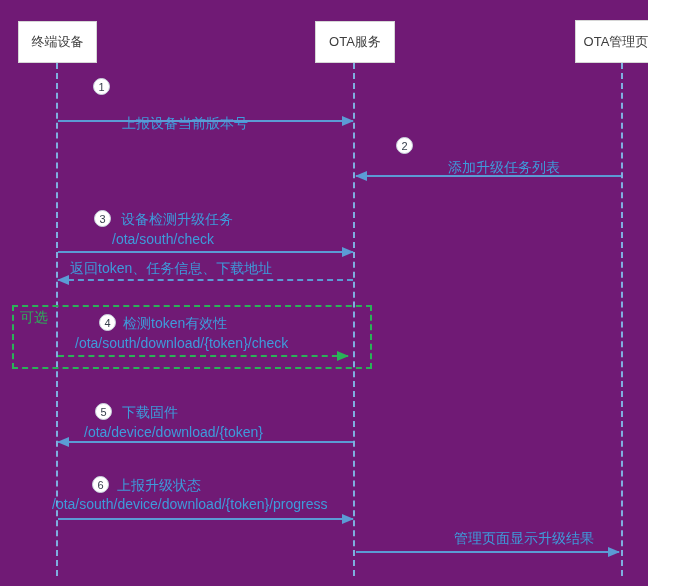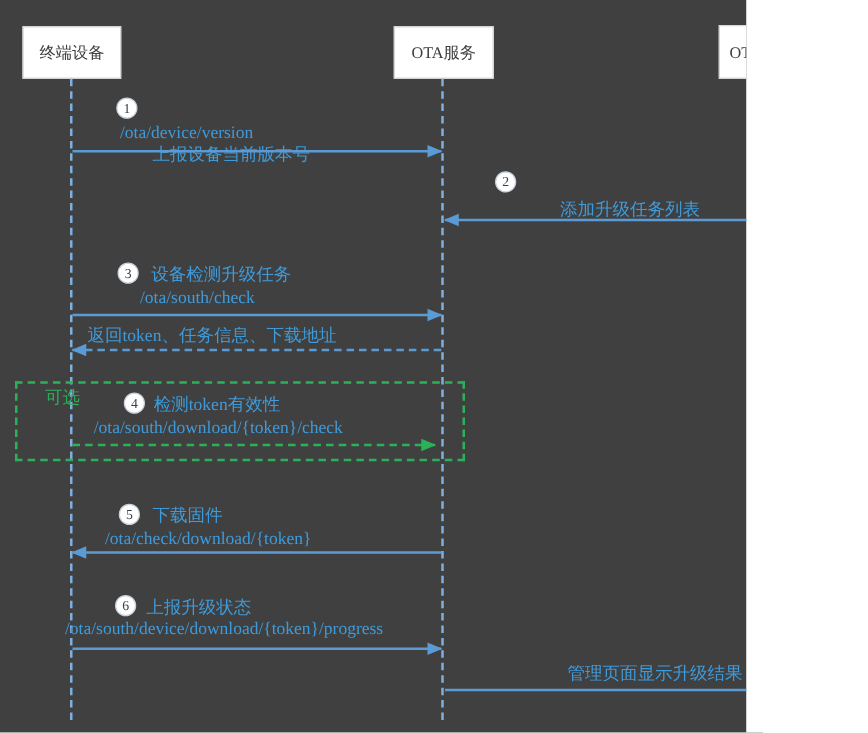--- a/index.html
+++ b/index.html
@@ -3,22 +3,22 @@
 <meta charset="utf-8">
 <style>
   :root{
     --blue:#3E9BDB;
     --arrow:#5B9BD5;
     --life:#7FAFDF;
     --green:#2BB258;
   }
   html,body{margin:0;padding:0;background:#fff;}
   .diagram{
-    position:relative;width:597px;height:586px;background:#404040;
-    font-family:Liberation Serif, serif;overflow:hidden;
+    position:relative;width:648px;height:586px;background:#701a75;
+    font-family:Liberation Sans, sans-serif;overflow:hidden;
   }
   
   .pbox{
     position:absolute;background:#fff;border:1px solid #d6d6d6;
     display:flex;align-items:center;justify-content:center;
     font-size:13px;color:#3d3d3d;box-sizing:border-box;white-space:nowrap;
   }
   #p1{left:18px;top:21px;width:79px;height:42px;}
   #p2{left:315px;top:21px;width:80px;height:42px;}
   #p3{left:575px;top:20px;width:95px;height:43px;}
@@ -44,21 +44,21 @@
   .head{position:absolute;width:0;height:0;top:-6px;
         border-top:5px solid transparent;border-bottom:5px solid transparent;}
   .head.r{right:-1px;border-left:12px solid var(--arrow);}
   .head.l{left:-1px;border-right:12px solid var(--arrow);}
   .arrow.gdashed .head.r{border-left-color:var(--green);}
   
   .optbox{
     position:absolute;left:12px;top:305px;width:360px;height:64px;
     border:2px dashed var(--green);box-sizing:border-box;z-index:1;
   }
-  .optlabel{position:absolute;left:22px;top:2px;color:var(--green);font-size:14px;white-space:nowrap;}
+  .optlabel{position:absolute;left:6px;top:2px;color:var(--green);font-size:14px;white-space:nowrap;}
   
   #m1n{left:93px;top:78px;}   #m1l{left:122px;top:79px;margin-top:36px;}  #m1p{left:96px;top:99px;}
   #m1a{left:58px;top:120px;width:295px;}
   #m2n{left:396px;top:137px;} #m2l1{left:422px;top:138px;} #m2l2{left:448px;top:159px;}
   #m2a{left:356px;top:175px;width:265px;}
   #m3n{left:94px;top:210px;}  #m3l{left:121px;top:211px;} #m3p{left:112px;top:231px;}
   #m3a{left:58px;top:251px;width:295px;}
   #m3rl{left:70px;top:260px;}
   #m3ra{left:58px;top:279px;width:295px;}
   #m4n{left:99px;top:314px;}  #m4l{left:123px;top:315px;} #m4p{left:75px;top:335px;}
@@ -88,21 +88,20 @@
   <div class="lifeline" id="lf1"></div>
   <div class="lifeline" id="lf2"></div>
   <div class="lifeline" id="lf3"></div>
 
   <div class="optbox">
     <span class="optlabel">可选</span>
   </div>
 
   <span class="num" id="m1n">1</span>
   <span class="mlabel" id="m1l">上报设备当前版本号</span>
-  <span class="mpath" id="m1p">/ota/device/version</span>
   <div class="arrow solid" id="m1a">
       <i class="head r"></i>
     </div>
 
   <span class="num" id="m2n">2</span>
   <span class="mlabel" id="m2l2">添加升级任务列表</span>
   <div class="arrow solid" id="m2a">
       <i class="head l"></i>
     </div>
 
@@ -120,21 +119,21 @@
 
   <span class="num" id="m4n">4</span>
   <span class="mlabel" id="m4l">检测token有效性</span>
   <span class="mpath" id="m4p">/ota/south/download/{token}/check</span>
   <div class="arrow gdashed" id="m4a">
       <i class="head r"></i>
     </div>
 
   <span class="num" id="m5n">5</span>
   <span class="mlabel" id="m5l">下载固件</span>
-  <span class="mpath" id="m5p">/ota/check/download/{token}</span>
+  <span class="mpath" id="m5p">/ota/device/download/{token}</span>
   <div class="arrow solid" id="m5a">
       <i class="head l"></i>
     </div>
 
   <span class="num" id="m6n">6</span>
   <span class="mlabel" id="m6l">上报升级状态</span>
   <span class="mpath" id="m6p">/ota/south/device/download/{token}/progress</span>
   <div class="arrow solid" id="m6a">
       <i class="head r"></i>
     </div>

